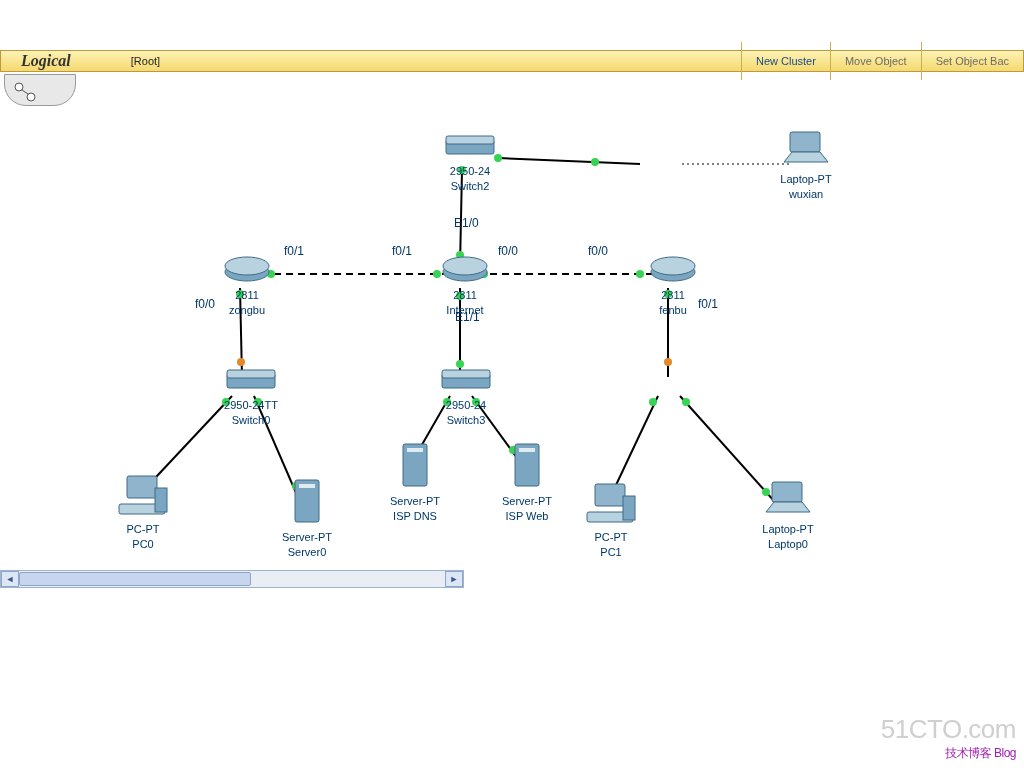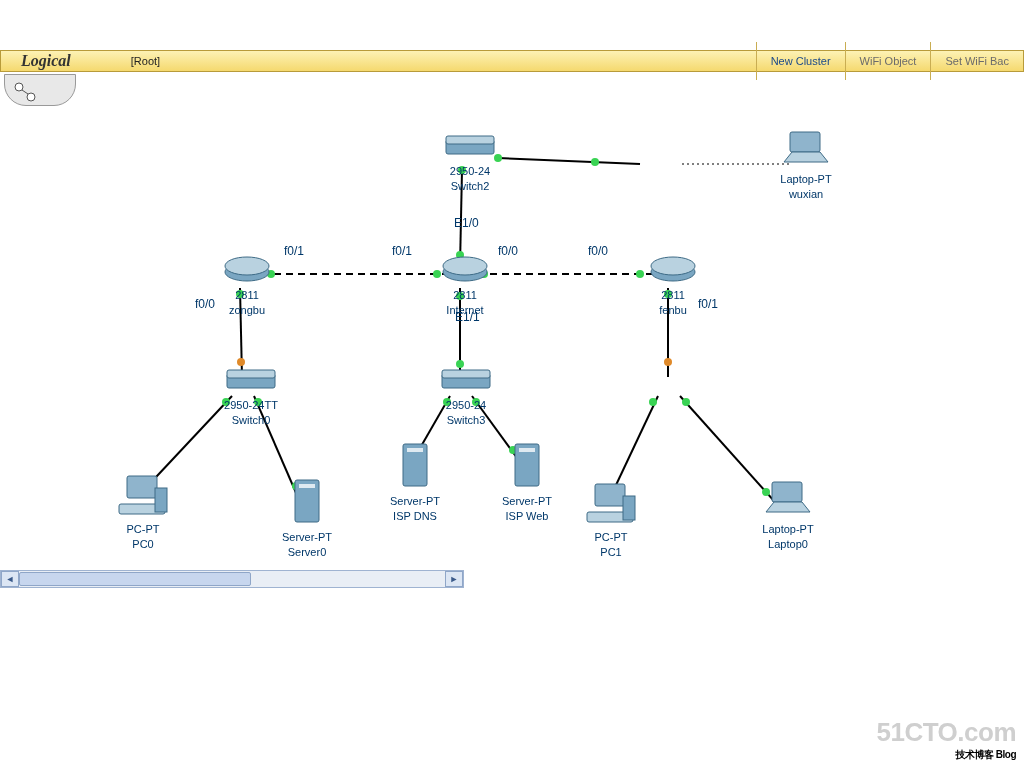--- a/index.html
+++ b/index.html
@@ -14,34 +14,34 @@
   .canvas{position:absolute;left:0;top:72px;right:0;bottom:0}
   .node{position:absolute;text-align:center;color:#003769;font-size:11px;line-height:13px}
   .node .lbl{margin-top:2px;white-space:nowrap}
   .iface{position:absolute;font-size:12px;color:#003769;white-space:nowrap}
   .dot{fill:#39d353}
   .dot.o{fill:#e08a2a}
   .scroll{position:absolute;left:0;right:560px;top:570px;height:16px;background:#e9eef5;border:1px solid #9fb3d1}
   .scroll .larrow,.scroll .rarrow{position:absolute;top:0;width:16px;height:14px;background:#dce6f4;border:1px solid #8fa6c8;color:#3a5a8a;font-size:9px;text-align:center;line-height:14px}
   .scroll .larrow{left:0}.scroll .rarrow{right:0}
   .scroll .thumb{position:absolute;left:18px;top:1px;width:230px;height:12px;background:#c7d6ee;border:1px solid #8fa6c8;border-radius:2px}
-  .wm{position:absolute;right:8px;bottom:6px;text-align:right;color:#cfcfcf;font-weight:bold;letter-spacing:-0.5px}
+  .wm{position:absolute;right:8px;bottom:6px;text-align:right;color:#cfcfcf;font-weight:normal;letter-spacing:-0.5px}
   .wm .big{font-size:26px}
-  .wm .sub{font-size:10px;color:#000000}
+  .wm .sub{font-size:12px;color:#a21caf}
 </style>
 </head>
 <body>
 
 <div class="toolbar">
   <div class="mode">Logical</div>
   <div class="crumb">[Root]</div>
   <div class="spacer"></div>
   <div class="btn">New Cluster</div>
-  <div class="btn gray">WiFi Object</div>
-  <div class="btn gray">Set WiFi Bac</div>
+  <div class="btn gray">Move Object</div>
+  <div class="btn gray">Set Object Bac</div>
 </div>
 
 <div class="corner">
   <svg width="28" height="22">
     <circle cx="8" cy="6" r="4" fill="#fff" stroke="#555"></circle>
     <circle cx="20" cy="16" r="4" fill="#fff" stroke="#555"></circle>
     <line x1="11" y1="9" x2="17" y2="13" stroke="#555"></line>
   </svg>
 </div>
 

